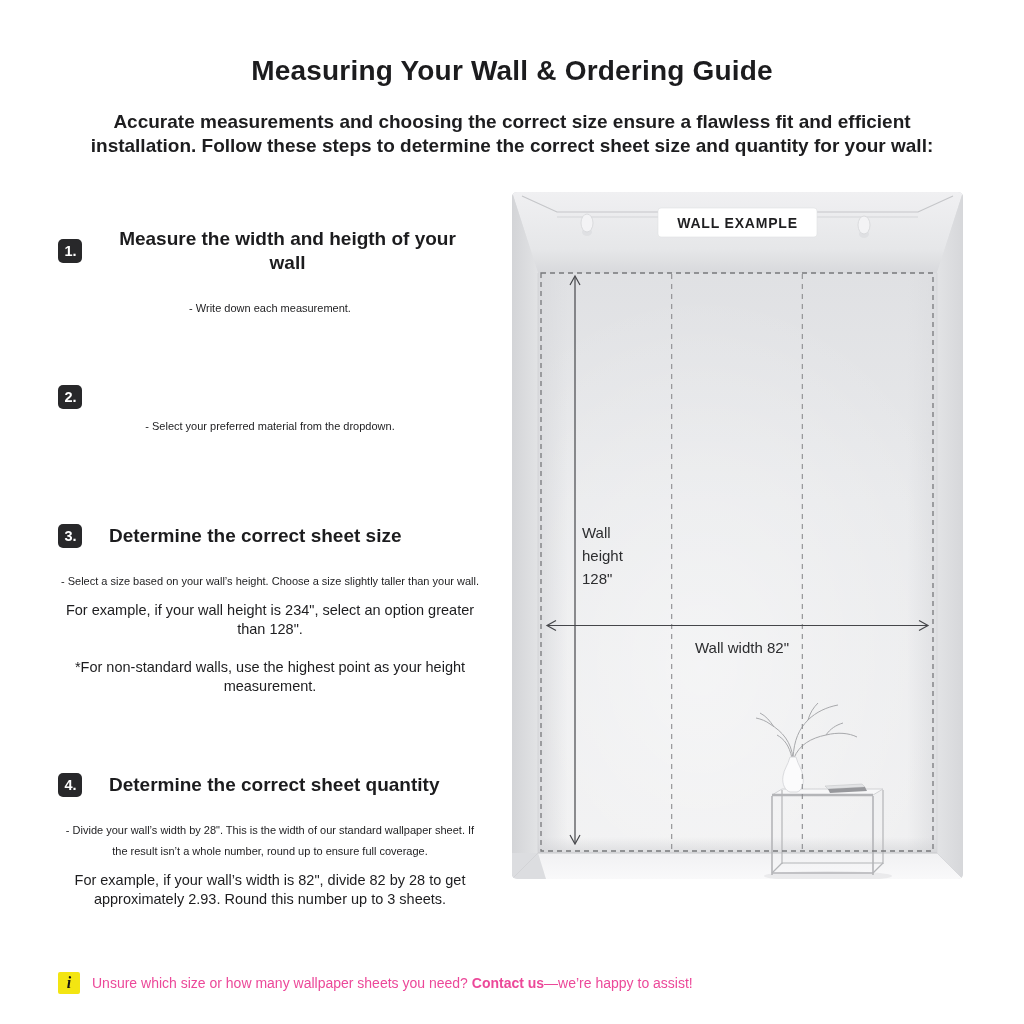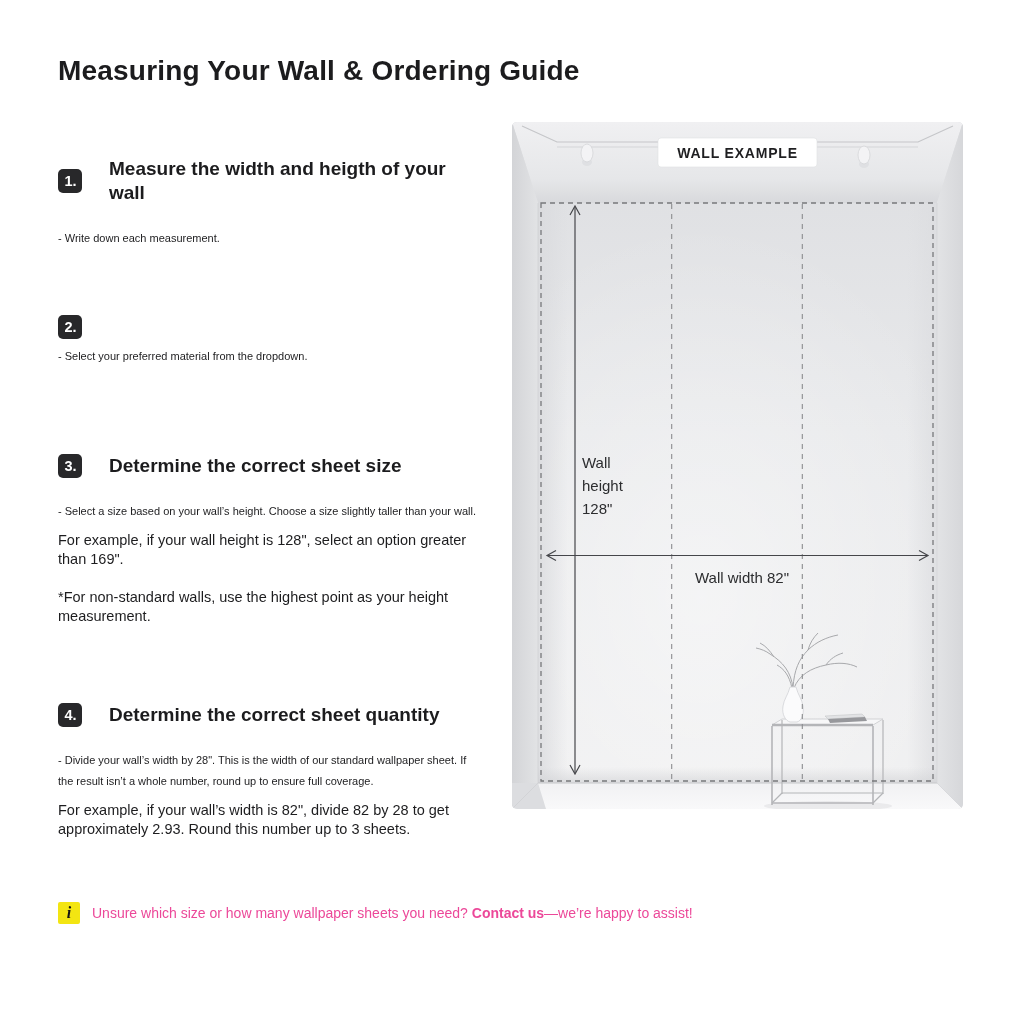--- a/index.html
+++ b/index.html
@@ -3,21 +3,21 @@
 <meta charset="utf-8">
 <style>
   * { box-sizing: border-box; }
   html,body { margin:0; padding:0; }
   body {
     width:1024px; height:1024px; overflow:hidden;
     background:#ffffff; color:#1e1e1f;
     font-family:"Liberation Sans", sans-serif;
     -webkit-font-smoothing:antialiased;
   }
-  .page { padding:54px 58px 0 58px; }
+  .page { padding:54px 58px 0 58px;text-align:center; }
 
   .title {
     margin:0; font-size:28px; line-height:34px; font-weight:700;
     letter-spacing:0.2px; color:#1c1c1e;
   }
   .intro {
     margin:22px 0 0 0; font-size:19px; line-height:24px;
     font-weight:600; color:#1d1d1f; max-width:915px;
   }
 
@@ -58,20 +58,21 @@
   .assist-text { margin:0; font-size:14px; line-height:22px; color:#ec4899; }
   .assist-text strong { font-weight:700; }
 </style>
 </head>
 <body>
 
 <div class="page">
 
   <h1 class="title">Measuring Your Wall &amp; Ordering Guide</h1>
 
+  <p class="intro">Accurate measurements and choosing the correct size ensure a flawless fit and efficient installation. Follow these steps to determine the correct sheet size and quantity for your wall:</p>
 
   <div class="content">
 
     <div class="steps">
 
       <section class="step">
         <div class="step-head">
           <span class="badge">1.</span>
           <h2 class="step-heading">Measure the width and heigth of your wall</h2>
         </div>
@@ -84,21 +85,21 @@
         </div>
         <p class="step-line">- Select your preferred material from the dropdown.</p>
       </section>
 
       <section class="step m3">
         <div class="step-head">
           <span class="badge">3.</span>
           <h2 class="step-heading">Determine the correct sheet size</h2>
         </div>
         <p class="step-line">- Select a size based on your wall’s height. Choose a size slightly taller than your wall.</p>
-        <p class="step-note">For example, if your wall height is 128", select an option greater than 169".</p>
+        <p class="step-note">For example, if your wall height is 234", select an option greater than 128".</p>
         <p class="step-note gap">*For non-standard walls, use the highest point as your height measurement.</p>
       </section>
 
       <section class="step m4">
         <div class="step-head">
           <span class="badge">4.</span>
           <h2 class="step-heading">Determine the correct sheet quantity</h2>
         </div>
         <p class="step-line">- Divide your wall’s width by 28". This is the width of our standard wallpaper sheet. If the result isn’t a whole number, round up to ensure full coverage.</p>
         <p class="step-note">For example, if your wall’s width is 82", divide 82 by 28 to get approximately 2.93. Round this number up to 3 sheets.</p>

